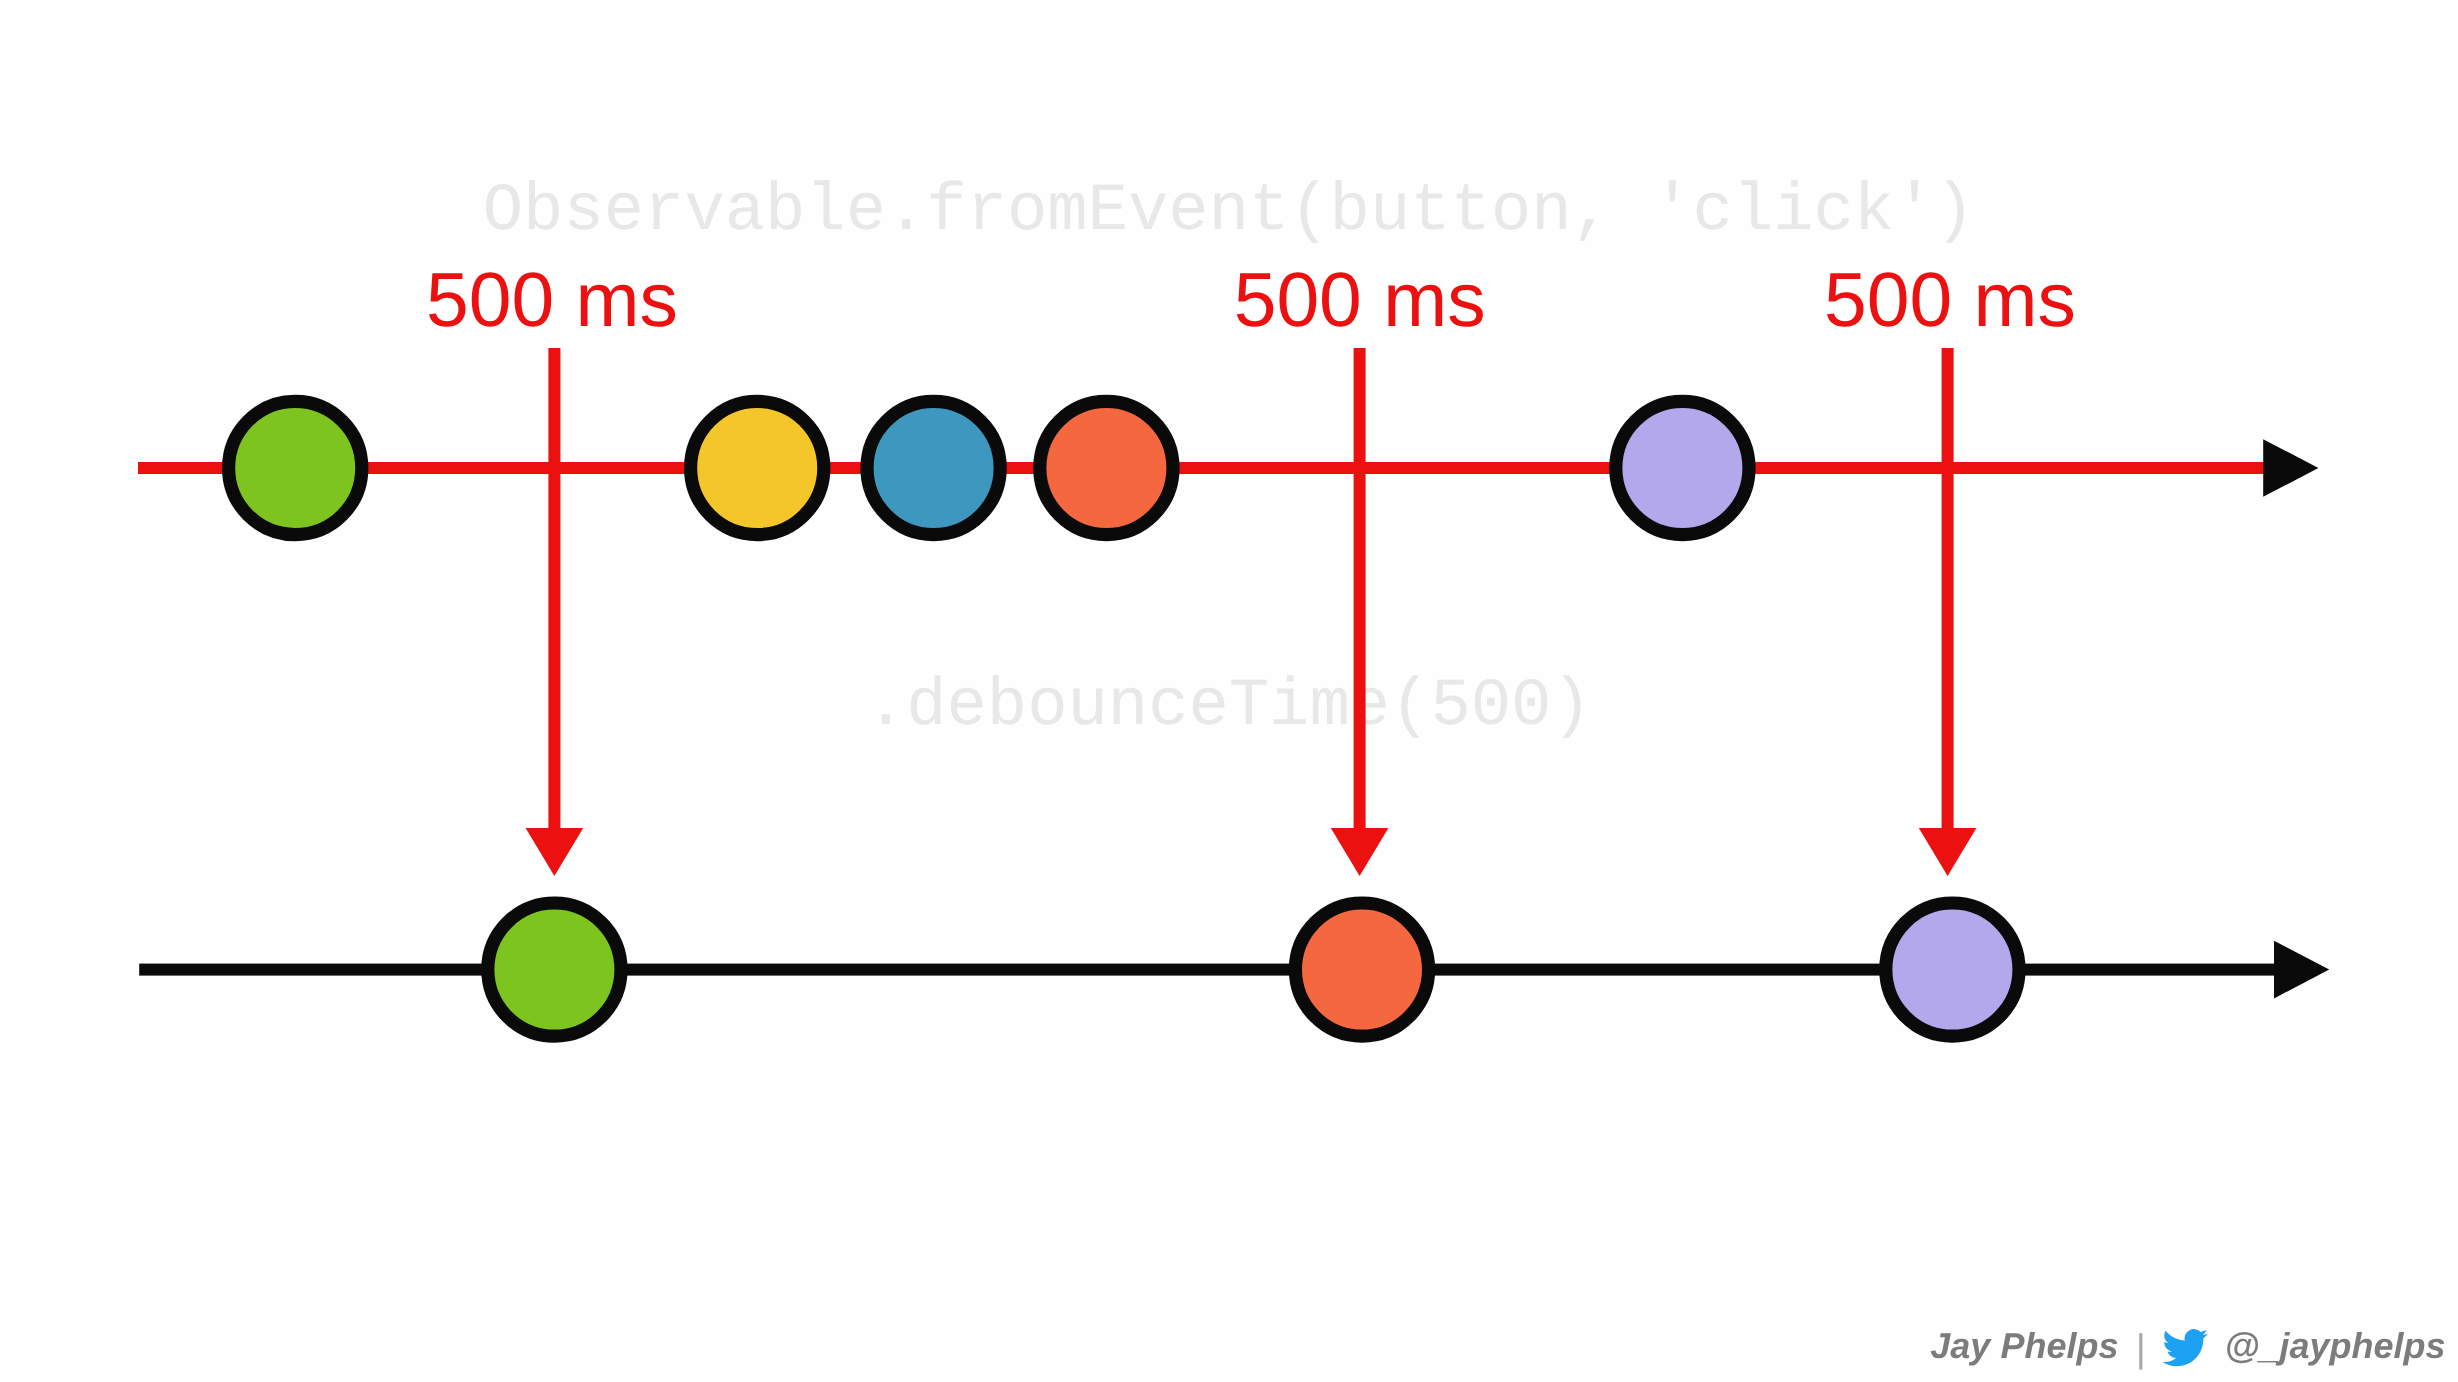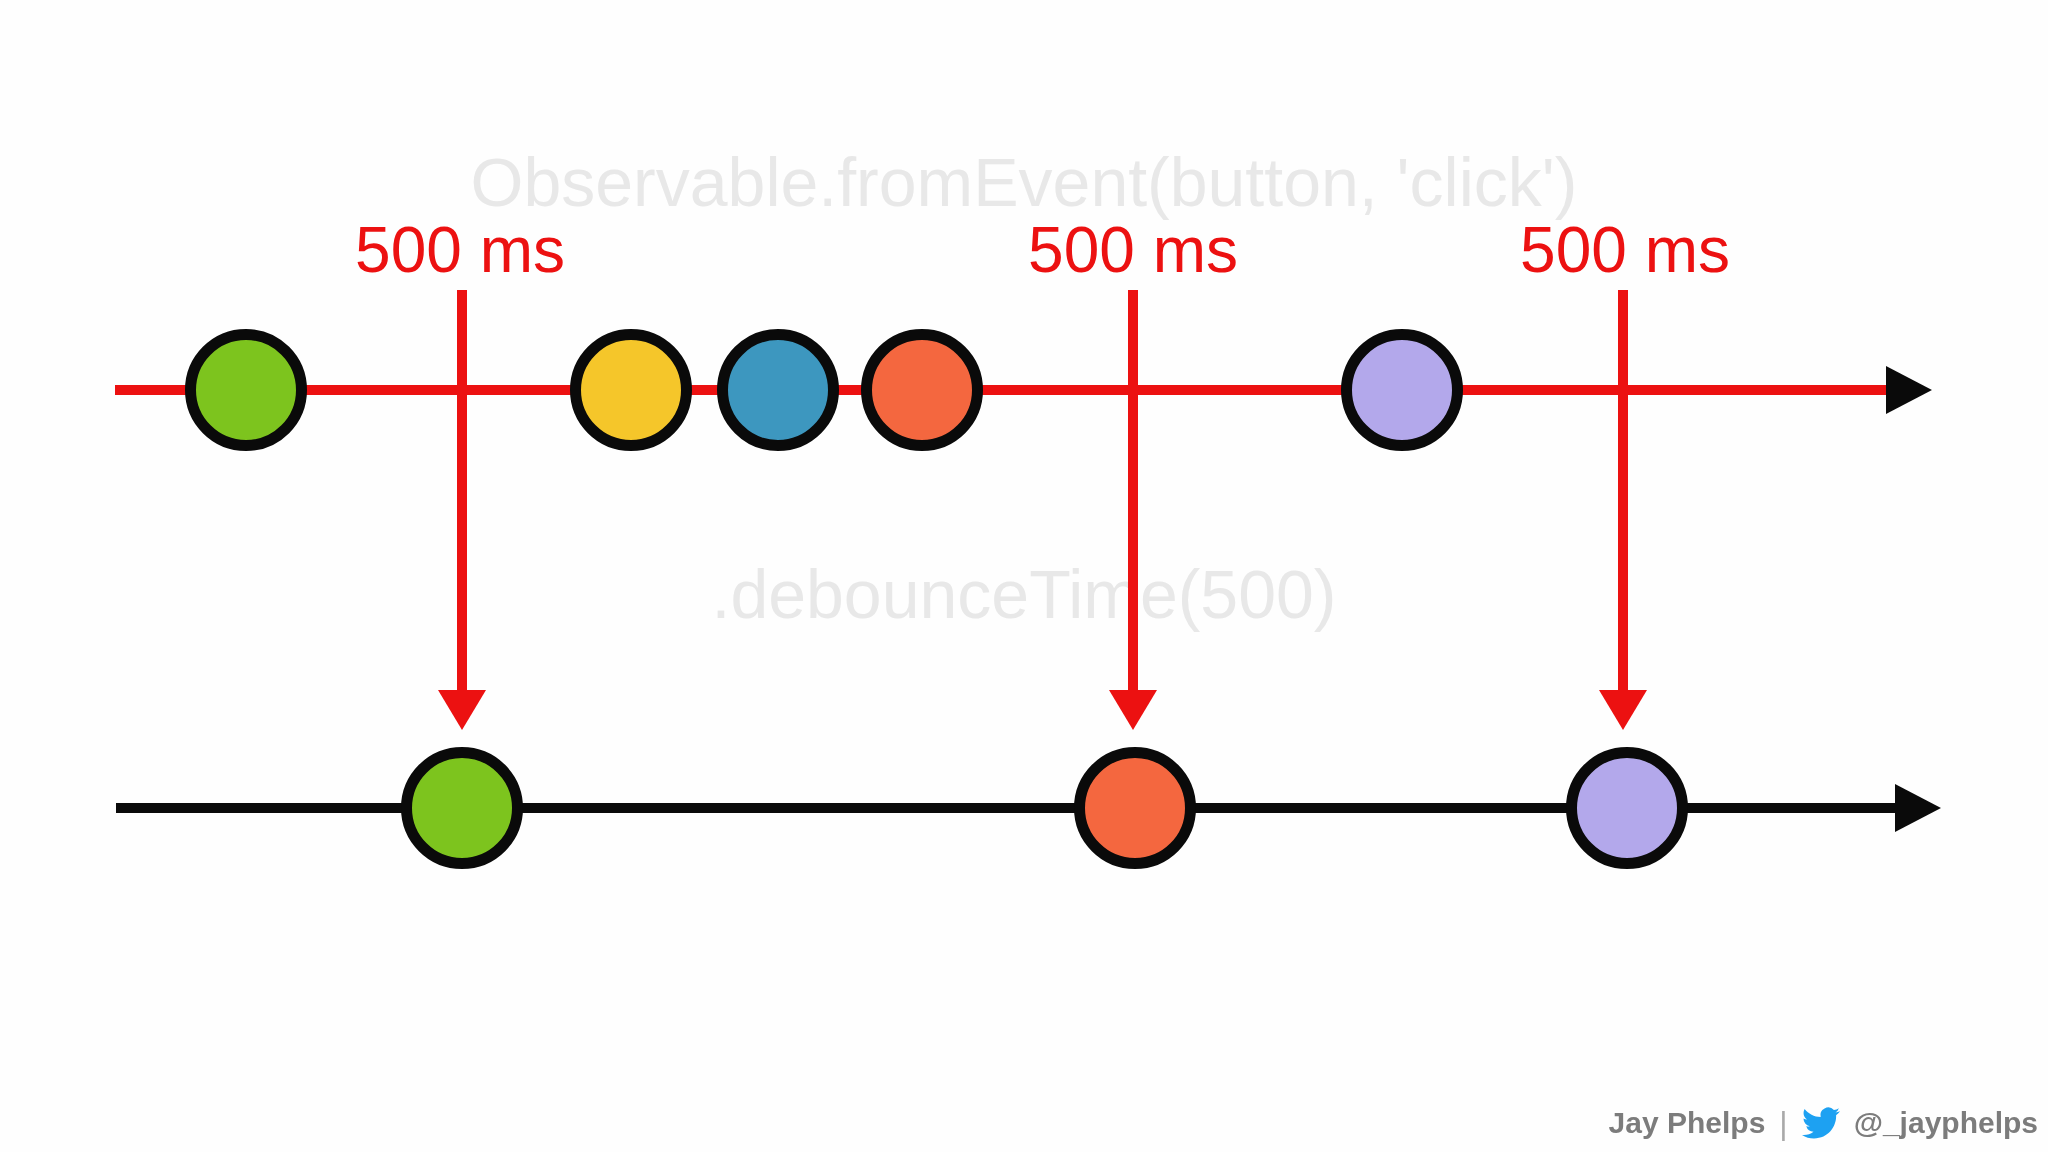--- a/index.html
+++ b/index.html
@@ -6,22 +6,22 @@
   .slide{
     position:relative;
     width:2048px;height:1152px;
     background:#fefefe;
     overflow:hidden;
     font-family:"Liberation Sans", sans-serif;
   }
   .code-overlay{
     position:absolute;left:0;right:0;
     text-align:center;
-    font-family:Liberation Sans, sans-serif;
-    font-size:68px;line-height:1;
+    font-family:Liberation Mono, monospace;
+    font-size:56px;line-height:1;
     color:#e8e8e8;
     white-space:nowrap;
   }
   .code-top{top:148px;}
   .code-mid{top:560px;}
   .ms-label{
     position:absolute;
     transform:translateX(-50%);
     font-weight:normal;
     font-size:64px;line-height:1;
@@ -91,21 +91,21 @@
       <div class="marble" style="left: 717px; top: 329px; background: rgb(61, 151, 191);"></div>
       <div class="marble" style="left: 861px; top: 329px; background: rgb(244, 103, 63);"></div>
       <div class="marble" style="left: 1341px; top: 329px; background: rgb(179, 168, 235);"></div>
       <div class="h-line" style="left: 116px; width: 1780px; top: 803px; background: rgb(10, 10, 10);"></div>
       <div class="arrowhead-right" style="left: 1895px; top: 784px;"></div>
       <div class="marble" style="left: 401px; top: 747px; background: rgb(125, 196, 30);"></div>
       <div class="marble" style="left: 1074px; top: 747px; background: rgb(244, 103, 63);"></div>
       <div class="marble" style="left: 1566px; top: 747px; background: rgb(179, 168, 235);"></div>
     </div>
 
-  <div class="attribution" style="color: rgb(124, 124, 124);">
+  <div class="attribution" style="color: rgb(124, 124, 124); font-style: italic;">
     <span>Jay Phelps</span>
     <span class="divider">|</span>
     <span class="twitter-icon">
       <svg viewBox="0 0 24 24" width="38" height="38" aria-hidden="true">
         <path id="twitter-path" fill="#1da1f2" d="M23.953 4.57a10 10 0 01-2.825.775 4.958 4.958 0 002.163-2.723c-.951.555-2.005.959-3.127 1.184a4.92 4.92 0 00-8.384 4.482C7.69 8.095 4.067 6.13 1.64 3.162a4.822 4.822 0 00-.666 2.475c0 1.71.87 3.213 2.188 4.096a4.904 4.904 0 01-2.228-.616v.06a4.923 4.923 0 003.946 4.827 4.996 4.996 0 01-2.212.085 4.936 4.936 0 004.604 3.417 9.867 9.867 0 01-6.102 2.105c-.39 0-.779-.023-1.17-.067a13.995 13.995 0 007.557 2.209c9.053 0 13.998-7.496 13.998-13.985 0-.21 0-.42-.015-.63A9.935 9.935 0 0024 4.59z"></path>
       </svg>
     </span>
     <span>@_jayphelps</span>
   </div>
 

